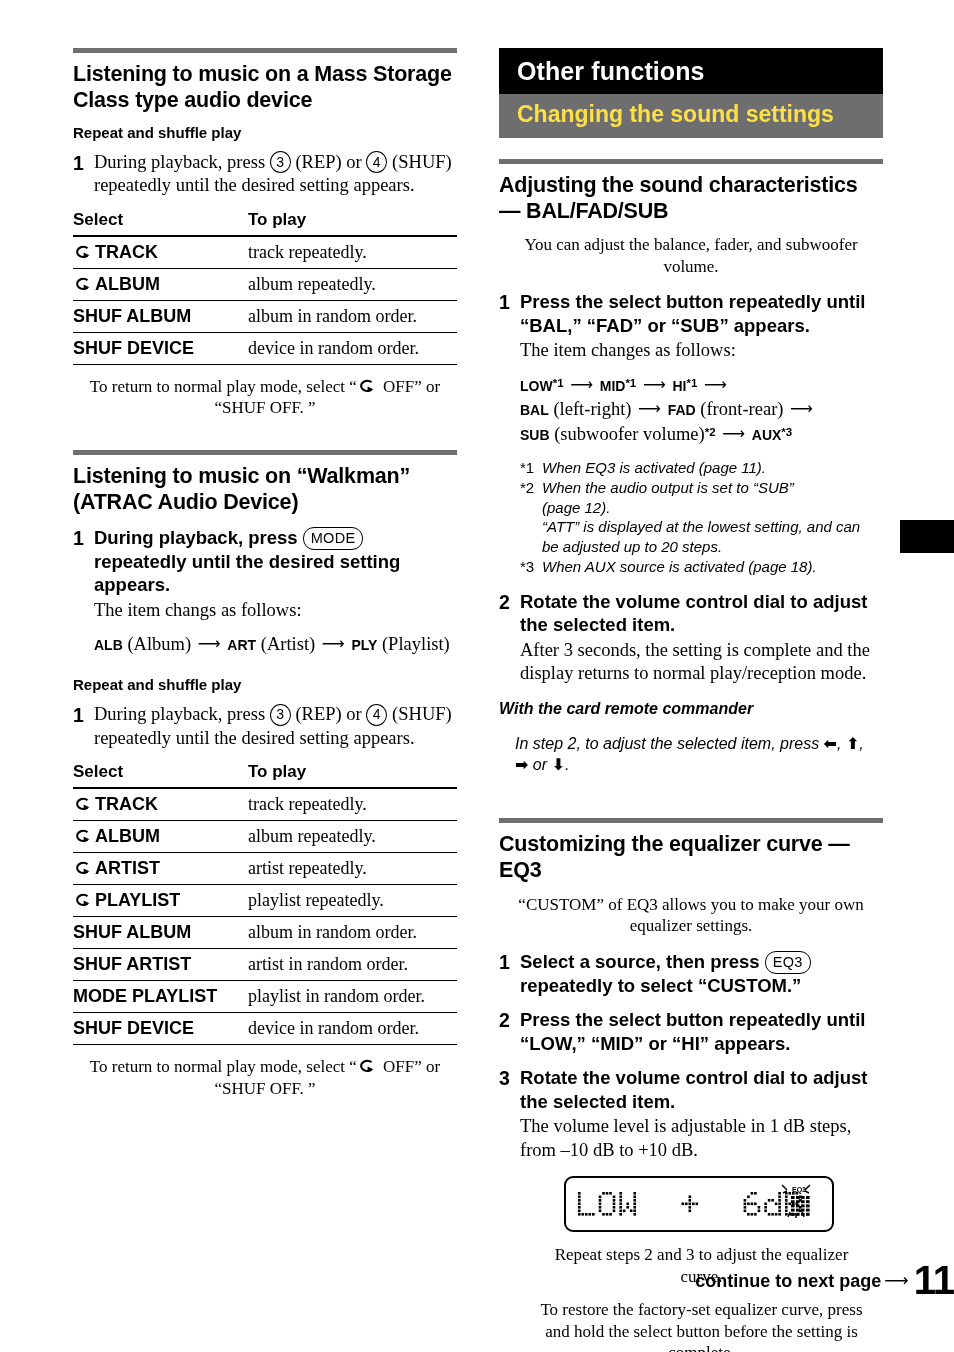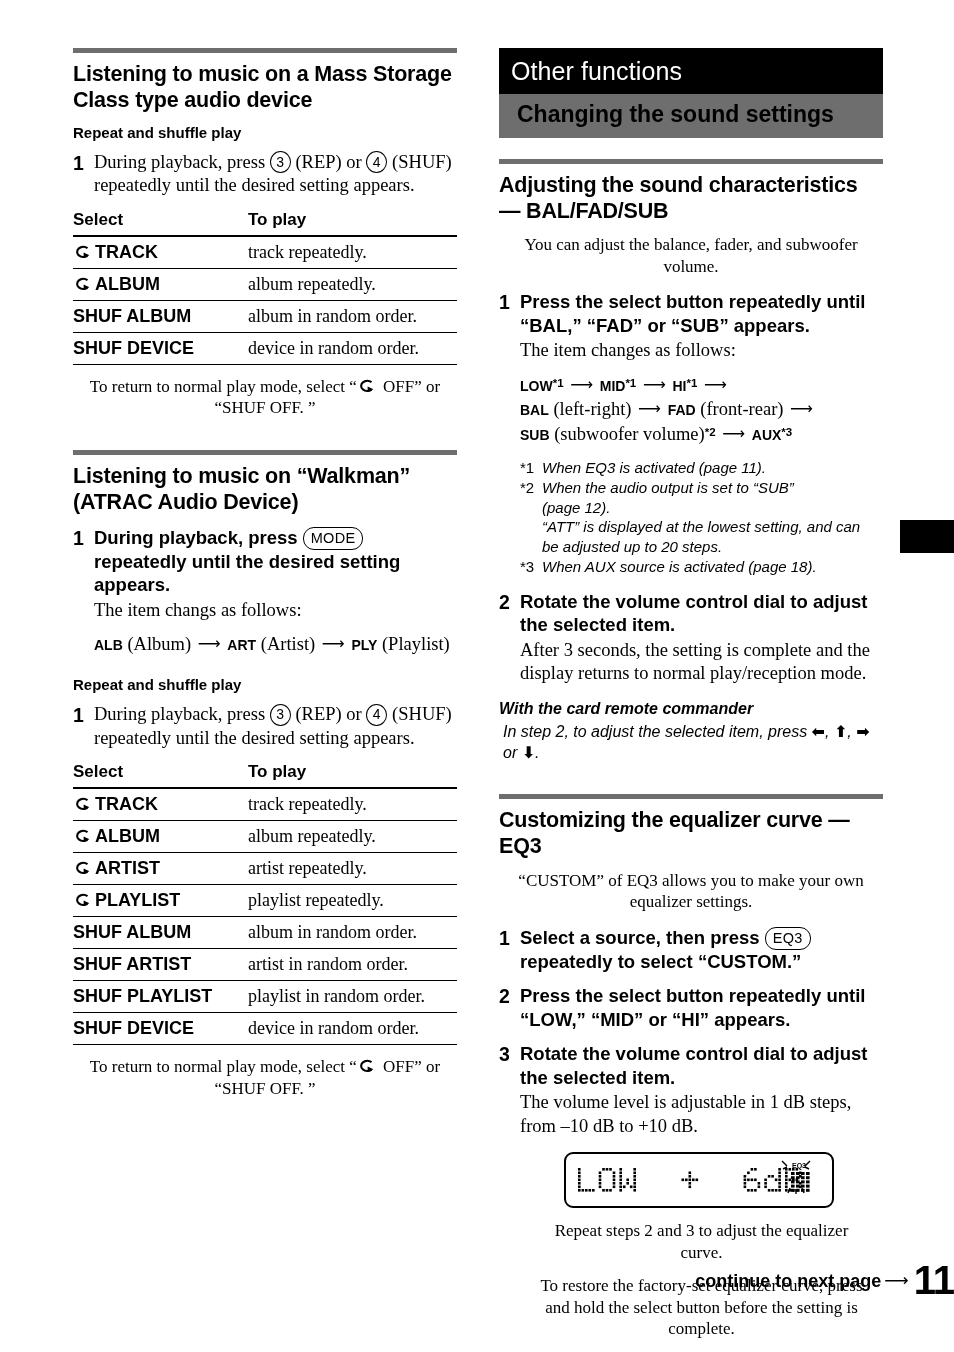--- a/index.html
+++ b/index.html
@@ -14,25 +14,25 @@
   .col{position:absolute;top:48px;width:384px;}
   .col-left{left:73px;}
   .col-right{left:499px;}
 
   
   .rule-grey{height:5px;background:#6e6e6e;width:100%;margin:0 0 9px 0;}
 
   .chapter-bar{
     background:#000;color:#fff;
     font-family:"Liberation Sans", sans-serif;
-    font-weight:normal;font-size:25px;letter-spacing:.1px;
-    padding:9px 0 9px 12px;line-height:1.12;
+    font-weight:bold;font-size:25px;letter-spacing:.1px;
+    padding:9px 0 9px 18px;line-height:1.12;
   }
   .section-bar{
-    background:#6e6e6e;color:#000000;
+    background:#6e6e6e;color:#fde047;
     font-family:"Liberation Sans", sans-serif;
     font-weight:bold;font-size:23px;
     padding:8px 0 10px 18px;line-height:1.12;
   }
 
   
   h2.head{
     font-family:"Liberation Sans", sans-serif;
     font-weight:bold;font-size:21.5px;line-height:1.2;
     margin:0 0 10px 0;letter-spacing:-0.2px;
@@ -99,21 +99,21 @@
   .fnrow{display:flex;font-style:italic;font-family:"Liberation Sans", sans-serif;font-size:15px;line-height:1.3;margin-bottom:1px;}
   .fnmark{width:22px;flex:0 0 22px;font-style:normal;}
   .fnrow .ind{display:block;}
 
   .note-title{
     font-family:"Liberation Sans", sans-serif;font-weight:bold;font-style:italic;
     font-size:16px;margin:14px 0 1px 0;
   }
   .note-body{
     font-family:"Liberation Sans", sans-serif;font-style:italic;
-    font-size:16px;line-height:1.3;margin:4px;
+    font-size:16px;line-height:1.3;margin:16px;
   }
   .dirarw{font-family:"DejaVu Sans", sans-serif;font-style:normal;font-weight:bold;font-size:16px;}
 
   
   .lcd-wrap{margin:14px 0 12px 44px;}
   .lcd{
     width:266px;height:52px;border:2.2px solid #000;border-radius:9px;
     position:relative;background:#fff;
   }
 
@@ -277,21 +277,21 @@
           </tr>
           <tr>
             <td class="c1"><span>SHUF ALBUM</span></td>
             <td class="c2">album in random order.</td>
           </tr>
           <tr>
             <td class="c1"><span>SHUF ARTIST</span></td>
             <td class="c2">artist in random order.</td>
           </tr>
           <tr>
-            <td class="c1"><span>SHUF PLAYLIST</span></td>
+            <td class="c1"><span>MODE PLAYLIST</span></td>
             <td class="c2">playlist in random order.</td>
           </tr>
           <tr>
             <td class="c1"><span>SHUF DEVICE</span></td>
             <td class="c2">device in random order.</td>
           </tr>
         </tbody>
     </table>
 
     <p class="body" style="margin-top:11px;">

